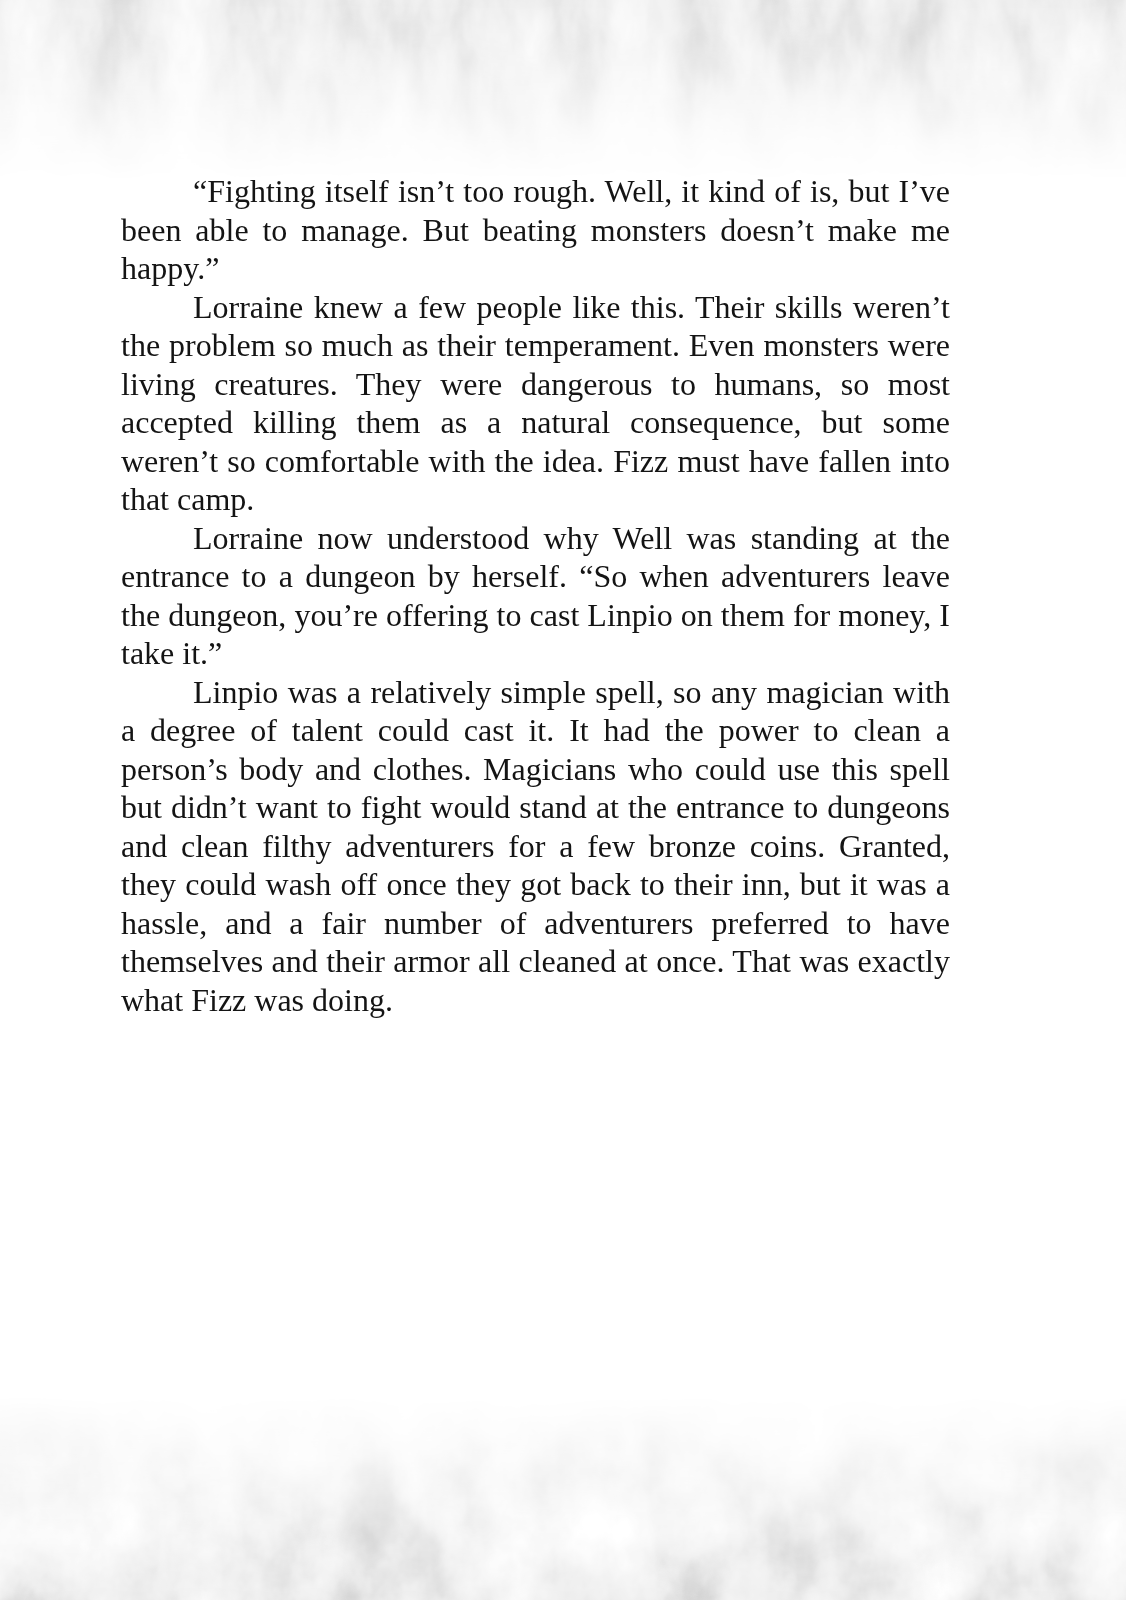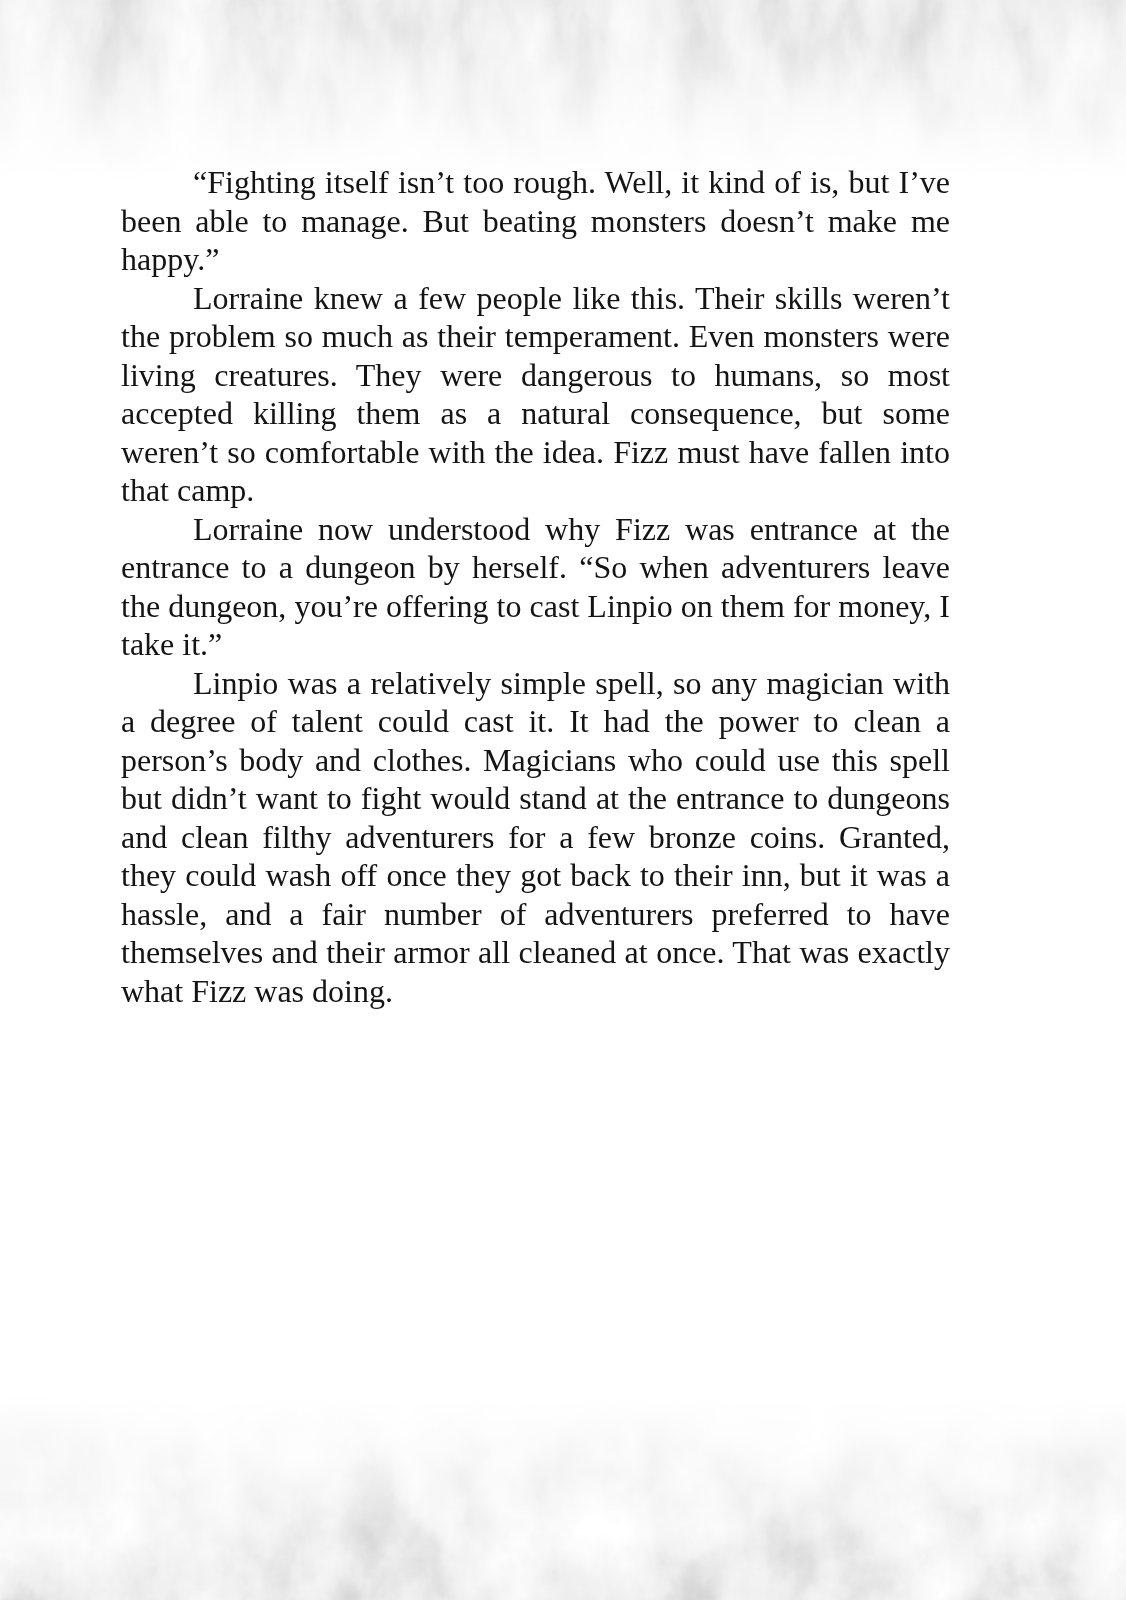--- a/index.html
+++ b/index.html
@@ -43,21 +43,21 @@
     -webkit-mask-image: linear-gradient(to top,
       rgba(0,0,0,1) 0%, rgba(0,0,0,0.88) 18%,
       rgba(0,0,0,0.5) 50%, rgba(0,0,0,0.18) 75%, rgba(0,0,0,0) 95%);
     mask-image: linear-gradient(to top,
       rgba(0,0,0,1) 0%, rgba(0,0,0,0.88) 18%,
       rgba(0,0,0,0.5) 50%, rgba(0,0,0,0.18) 75%, rgba(0,0,0,0) 95%);
   }
   .text-block {
     position: absolute;
     left: 121px;
-    top: 163px;
+    top: 172px;
     width: 829px;
     color: var(--text, #141414);
     font-size: 32px;
     line-height: 38.5px;
     text-align: justify;
     text-rendering: optimizeLegibility;
   }
   .para {
     margin: 0;
     padding: 0;
@@ -101,17 +101,17 @@
           </feComponentTransfer>
         </filter>
       </defs>
       <rect width="1126" height="215" filter="url(#grunge-bottom)"></rect>
     </svg>
   </div>
 
   <div class="text-block">
       <p class="para">“Fighting itself isn’t too rough. Well, it kind of is, but I’ve been able to manage. But beating monsters doesn’t make me happy.”</p>
       <p class="para">Lorraine knew a few people like this. Their skills weren’t the problem so much as their temperament. Even monsters were living creatures. They were dangerous to humans, so most accepted killing them as a natural consequence, but some weren’t so comfortable with the idea. Fizz must have fallen into that camp.</p>
-      <p class="para">Lorraine now understood why Fizz was entrance at the entrance to a dungeon by herself. “So when adventurers leave the dungeon, you’re offering to cast Linpio on them for money, I take it.”</p>
+      <p class="para">Lorraine now understood why Well was standing at the entrance to a dungeon by herself. “So when adventurers leave the dungeon, you’re offering to cast Linpio on them for money, I take it.”</p>
       <p class="para">Linpio was a relatively simple spell, so any magician with a degree of talent could cast it. It had the power to clean a person’s body and clothes. Magicians who could use this spell but didn’t want to fight would stand at the entrance to dungeons and clean filthy adventurers for a few bronze coins. Granted, they could wash off once they got back to their inn, but it was a hassle, and a fair number of adventurers preferred to have themselves and their armor all cleaned at once. That was exactly what Fizz was doing.</p>
     </div>
 
 </div>
 
 </body></html>

